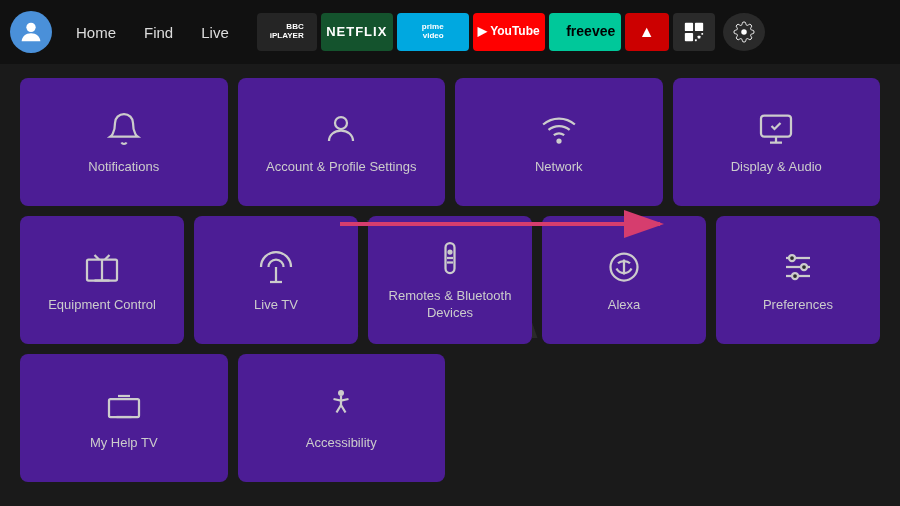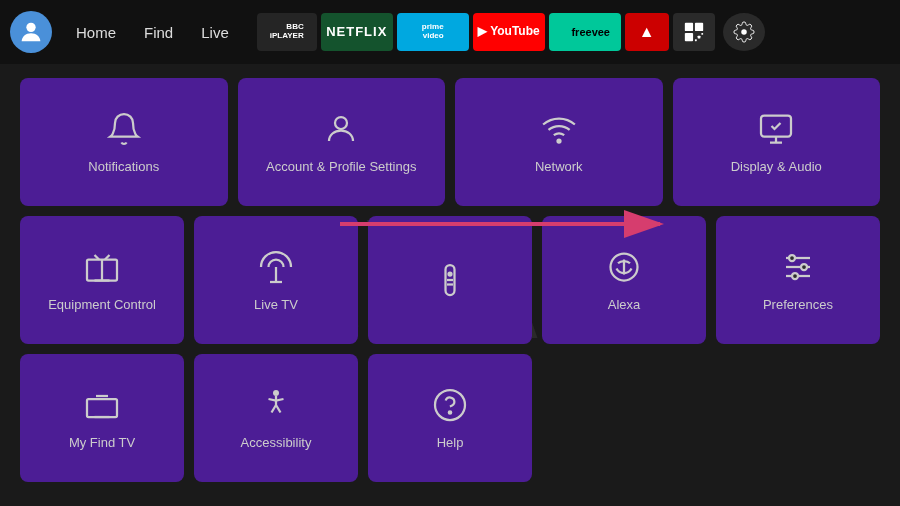--- a/index.html
+++ b/index.html
@@ -173,21 +173,21 @@
     <div class="nav-app-btn netflix-btn">
       <div class="app-label" style="font-size:13px;letter-spacing:1px;">NETFLIX</div>
     </div>
     <div class="nav-app-btn prime-btn">
       <div class="app-label" style="font-size:8px;">prime<br>video</div>
     </div>
     <div class="nav-app-btn youtube-btn">
       <div class="app-label" style="font-size:12px;">▶ YouTube</div>
     </div>
     <div class="nav-app-btn freevee-btn">
-      <div class="app-label" style="font-size:11px;color:#000;padding-left:12px;">freevee</div>
+      <div class="app-label" style="font-size:14px;color:#000;padding-left:12px;">freevee</div>
     </div>
     <div class="nav-app-btn starz-btn">
       <div class="app-label" style="font-size:16px;">▲</div>
     </div>
     <div class="grid-btn">
       <svg width="22" height="22" viewBox="0 0 24 24" fill="white">
         <rect x="2" y="2" width="9" height="9" rx="1"></rect>
           <rect x="13" y="2" width="9" height="9" rx="1"></rect>
         <rect x="2" y="13" width="9" height="9" rx="1"></rect>
         <rect x="16" y="16" width="3" height="3" rx="0.5"></rect>
@@ -278,20 +278,21 @@
       </div>
       <div class="grid-item">
         <div class="icon-svg">
           <svg width="36" height="36" viewBox="0 0 24 24" fill="none" stroke="#ccc" stroke-width="1.5">
             <rect x="9" y="2" width="6" height="20" rx="3"></rect>
             <circle cx="12" cy="8" r="1" fill="#ccc"></circle>
             <line x1="10" y1="12" x2="14" y2="12"></line>
             <line x1="10" y1="15" x2="14" y2="15"></line>
           </svg>
         </div>
+        <div class="grid-item-label">Remotes &amp; Bluetooth Devices</div>
       </div>
       <div class="grid-item">
         <div class="icon-svg">
           <svg width="36" height="36" viewBox="0 0 24 24" fill="none" stroke="#ccc" stroke-width="1.5">
             <circle cx="12" cy="12" r="9"></circle>
             <path d="M12 7v10M8 9.5C9 8.5 10.5 8 12 8s3 .5 4 1.5" stroke="#ccc"></path>
             <path d="M7 13c1 2 2.5 3 5 3s4-1 5-3" stroke="#ccc"></path>
           </svg>
         </div>
         <div class="grid-item-label">Alexa</div>
@@ -313,41 +314,31 @@
 
     <div class="grid-row">
       <div class="grid-item">
         <div class="icon-svg">
           <svg width="36" height="36" viewBox="0 0 24 24" fill="none" stroke="#ccc" stroke-width="1.5">
             <rect x="2" y="8" width="20" height="12" rx="1"></rect>
             <line x1="7" y1="20" x2="17" y2="20"></line>
             <line x1="8" y1="6" x2="16" y2="6"></line>
           </svg>
         </div>
-        <div class="grid-item-label">My Find TV</div>
+        <div class="grid-item-label">My Help TV</div>
       </div>
       <div class="grid-item">
         <div class="icon-svg">
           <svg width="36" height="36" viewBox="0 0 24 24" fill="none" stroke="#ccc" stroke-width="1.5">
             <circle cx="12" cy="4" r="2" fill="#ccc" stroke="none"></circle>
             <path d="M12 6v6l-3 5M12 12l3 5"></path>
             <path d="M7 8l5 1 5-1"></path>
           </svg>
         </div>
         <div class="grid-item-label">Accessibility</div>
-      </div>
-      <div class="grid-item">
-        <div class="icon-svg">
-          <svg width="36" height="36" viewBox="0 0 24 24" fill="none" stroke="#ccc" stroke-width="1.5">
-            <circle cx="12" cy="12" r="10"></circle>
-            <path d="M9.09 9a3 3 0 015.83 1c0 2-3 3-3 3"></path>
-            <circle cx="12" cy="17" r="0.8" fill="#ccc"></circle>
-          </svg>
-        </div>
-        <div class="grid-item-label">Help</div>
       </div>
       <div class="grid-item" style="background:transparent;cursor:default;"></div>
       <div class="grid-item" style="background:transparent;cursor:default;"></div>
     </div>
   </div>
 
   <svg class="arrow-overlay" viewBox="0 0 900 506" xmlns="http://www.w3.org/2000/svg">
     <defs>
       <marker id="arrowhead" markerWidth="10" markerHeight="7" refX="9" refY="3.5" orient="auto">
         <polygon points="0 0, 10 3.5, 0 7" fill="#d63d6e"></polygon>

